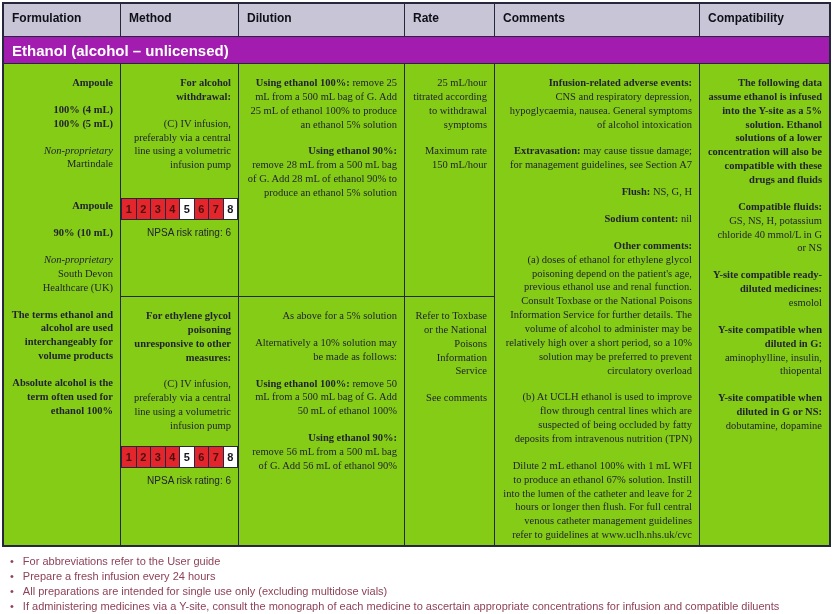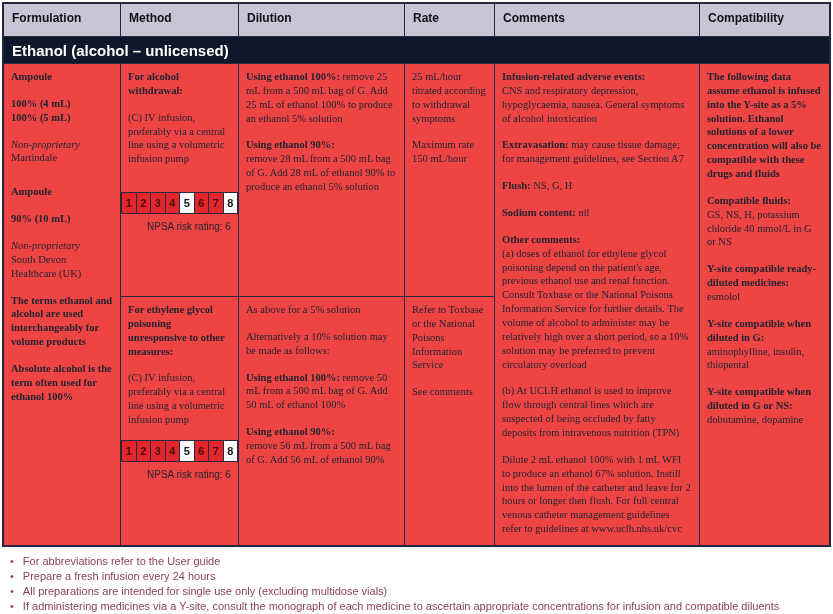--- a/index.html
+++ b/index.html
@@ -21,39 +21,39 @@
 
   .hcell {
     background: #c7c5d6;
     font-family: "Liberation Sans", sans-serif;
     font-weight: bold; font-size: 12px; color: #0f0f18;
     padding: 7px 8px;
   }
 
   .titlebar {
     grid-column: 1 / -1;
-    background: #0f172a; color: #ffffff;
+    background: #a21caf; color: #ffffff;
     font-family: "Liberation Sans", sans-serif;
     font-weight: bold; font-size: 15px;
     padding: 3px 8px; display: flex; align-items: center;
   }
 
   .cell {
-    background: #ef4444;
+    background: #84cc16;
     font-size: 10.5px; line-height: 1.32;
-    padding: 6px 7px; overflow: hidden;
+    padding: 12px 7px; overflow: hidden; text-align: right;
   }
   .span2 { grid-row: 3 / 5; }
   .r3 { grid-row: 3; } .r4 { grid-row: 4; }
   .c1 { grid-column: 1; } .c2 { grid-column: 2; } .c3 { grid-column: 3; }
   .c4 { grid-column: 4; } .c5 { grid-column: 5; } .c6 { grid-column: 6; }
 
   .para { margin-bottom: 13px; }
   .m0   { margin-bottom: 0; }
-  .mlg  { margin-bottom: 20px; }
+  .mlg  { margin-bottom: 28px; }
   .last { margin-bottom: 0; }
   .b    { font-weight: bold; }
   .i    { font-style: italic; }
   .lead { font-weight: bold; }
   .lead-block { display: block; font-weight: bold; }
 
   
   .risk-strip {
     display: flex; gap: 1px;
     background: #26263c;

